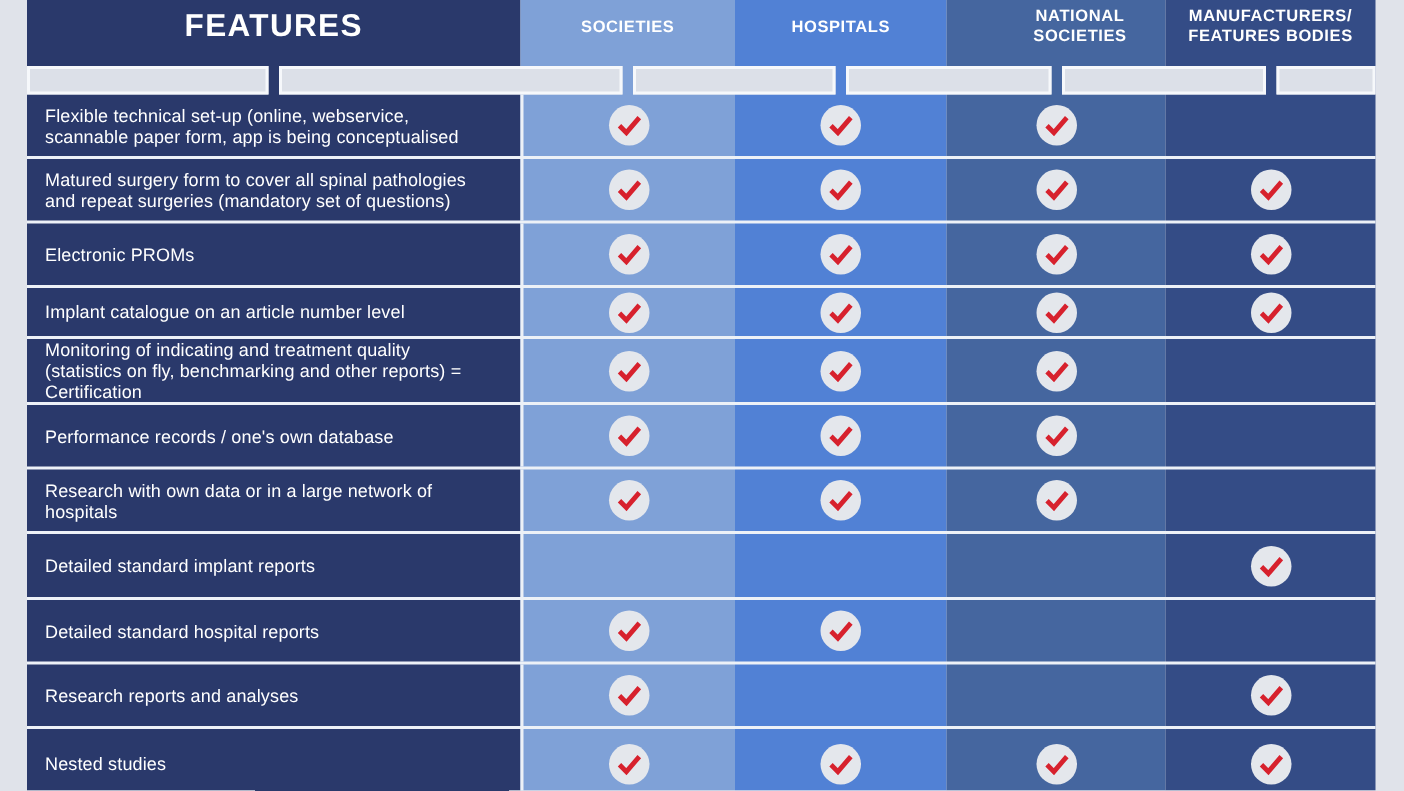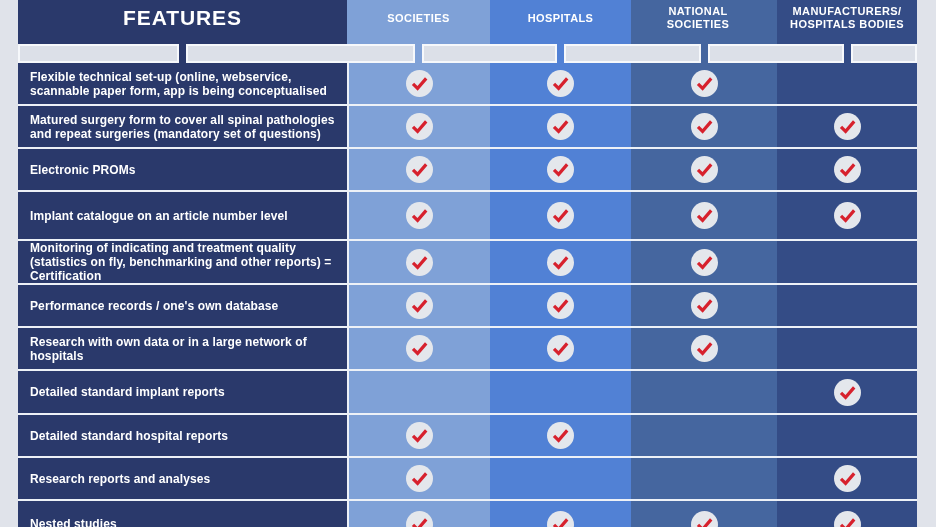--- a/index.html
+++ b/index.html
@@ -21,21 +21,21 @@
   .band-seg{
     position:absolute;top:44px;height:19px;box-sizing:border-box;
     background:#DCE0E8;border:2px solid #F6F8FB;
   }
   .rows{position:absolute;left:0;top:63px;width:899px;}
   .row{display:flex;box-sizing:border-box;border-bottom:2px solid #EDF1F7;}
   .row:last-child{border-bottom:none;}
   .fcell{
     width:329px;box-sizing:border-box;display:flex;align-items:center;
     padding:2px 4px 2px 12px;color:#FFFFFF;
-    font-size:12px;line-height:14px;font-weight:700;letter-spacing:.1px;
+    font-size:12px;line-height:14px;font-weight:400;letter-spacing:.1px;
     white-space:pre-line;
   }
   .ccell{box-sizing:border-box;display:flex;align-items:center;justify-content:center;}
   .ccell.first{border-left:2px solid #EDF1F7;}
   .circle{
     width:27px;height:27px;border-radius:50%;background:#E4E7EC;
     display:flex;align-items:center;justify-content:center;flex:0 0 auto;
   }
   .circle svg{display:block;}
 </style>
@@ -55,24 +55,24 @@
       <div class="band-seg" style="left: 168px; width: 229px;"></div>
       <div class="band-seg" style="left: 404px; width: 135px;"></div>
       <div class="band-seg" style="left: 546px; width: 136.5px;"></div>
       <div class="band-seg" style="left: 689.5px; width: 136px;"></div>
       <div class="band-seg" style="left: 832.5px; width: 66.5px;"></div>
     </div>
   <div id="header">
     <div class="hlabel title" style="left:0;width:329px;">FEATURES</div>
   <div class="hlabel" style="left: 329px; width: 143px;">SOCIETIES</div>
       <div class="hlabel" style="left: 472px; width: 141px;">HOSPITALS</div>
-      <div class="hlabel" style="left: 607px; width: 146px;">NATIONAL
+      <div class="hlabel" style="left: 629px; width: 146px;">NATIONAL
 SOCIETIES</div>
       <div class="hlabel" style="left: 759px; width: 140px;">MANUFACTURERS/
-HOSPITALS BODIES</div>
+FEATURES BODIES</div>
     </div>
   <div class="rows" id="rows">
       <div class="row" style="height: 43px;">
         <div class="fcell">Flexible technical set-up (online, webservice,
 scannable paper form, app is being conceptualised</div>
         <div class="ccell first" style="width: 143px;">
           <div class="circle" style="background: rgb(228, 231, 236);">
             <svg width="17" height="15" viewBox="0 0 17 15" xmlns="http://www.w3.org/2000/svg">
               <path d="M2 7.8 L6.6 12.4 L15.2 2.4" fill="none" stroke="#D7212D" stroke-width="3.2" stroke-linecap="butt" stroke-linejoin="miter"></path>
             </svg>
@@ -150,21 +150,21 @@
           </div>
         </div>
         <div class="ccell" style="width: 140px;">
           <div class="circle" style="background: rgb(228, 231, 236);">
             <svg width="17" height="15" viewBox="0 0 17 15" xmlns="http://www.w3.org/2000/svg">
               <path d="M2 7.8 L6.6 12.4 L15.2 2.4" fill="none" stroke="#D7212D" stroke-width="3.2" stroke-linecap="butt" stroke-linejoin="miter"></path>
             </svg>
           </div>
         </div>
       </div>
-      <div class="row" style="height: 49px;">
+      <div class="row" style="height: 34px;">
         <div class="fcell">Implant catalogue on an article number level</div>
         <div class="ccell first" style="width: 143px;">
           <div class="circle" style="background: rgb(228, 231, 236);">
             <svg width="17" height="15" viewBox="0 0 17 15" xmlns="http://www.w3.org/2000/svg">
               <path d="M2 7.8 L6.6 12.4 L15.2 2.4" fill="none" stroke="#D7212D" stroke-width="3.2" stroke-linecap="butt" stroke-linejoin="miter"></path>
             </svg>
           </div>
         </div>
         <div class="ccell" style="width: 141px;">
           <div class="circle" style="background: rgb(228, 231, 236);">

